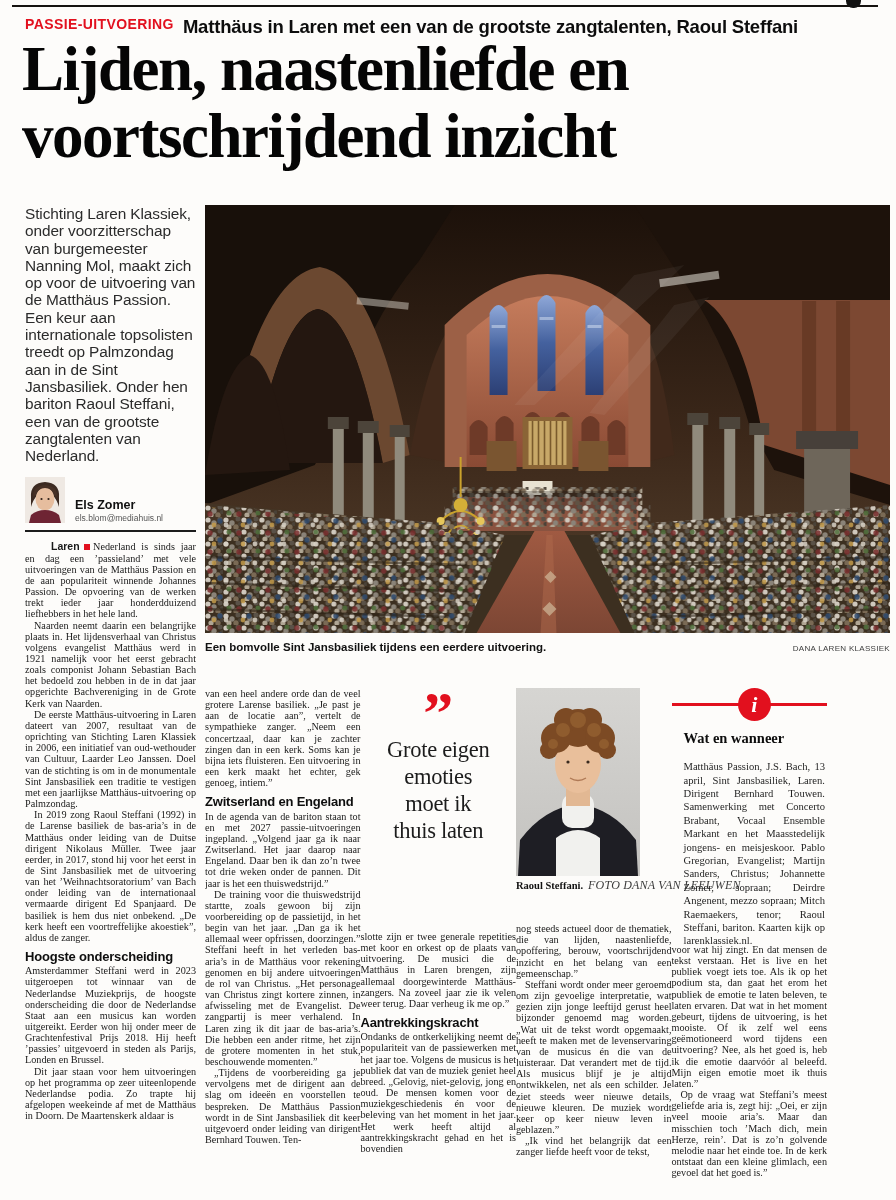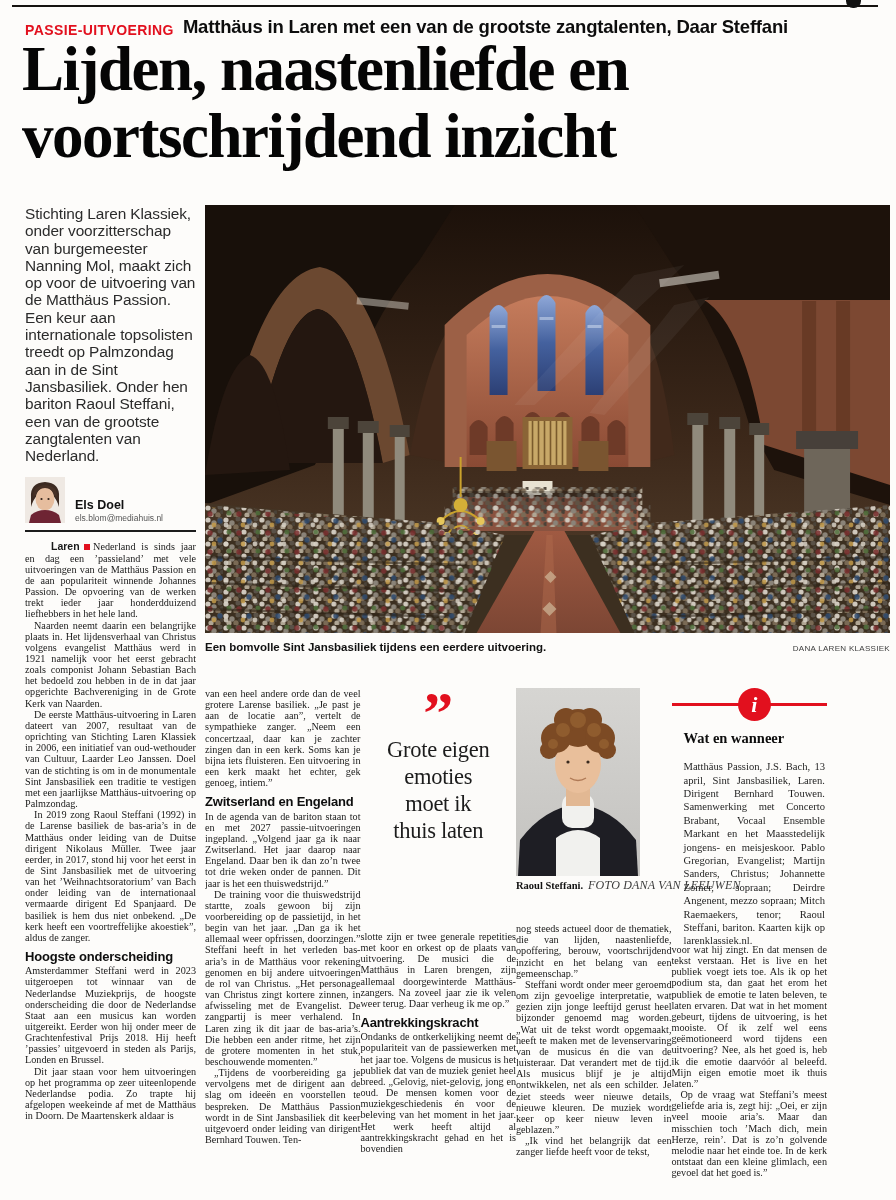--- a/index.html
+++ b/index.html
@@ -5,21 +5,21 @@
   * { margin:0; padding:0; box-sizing:border-box; }
   html,body { background:#ffffff; }
   body { font-family:"Liberation Sans", sans-serif; color:#1a1a1a; }
   #page {
     position:relative; width:896px; height:1200px; margin:0 auto;
     background:#fdfcfa; overflow:hidden;
   }
   
   .top-rule { position:absolute; left:12px; top:5px; width:866px; height:2px; background:#15120f; }
   .top-frag { position:absolute; left:846px; top:0; width:15px; height:8px; background:#111; border-radius:0 0 7px 7px; }
-  .kicker-row { position:absolute; left:25px; top:16px; width:856px; display:flex; align-items:flex-end; gap:9px; white-space:nowrap; }
+  .kicker-row { position:absolute; left:25px; top:16px; width:856px; display:flex; align-items:flex-start; gap:9px; white-space:nowrap; }
   .kicker { font-weight:bold; font-size:14px; letter-spacing:.4px; }
   .kicker-sub { font-weight:bold; font-size:18.5px; color:#0d0d0d; letter-spacing:-.2px; }
   .headline {
     position:absolute; left:22px; top:36px; width:870px;
     font-family:"Liberation Serif", serif; font-weight:bold;
     font-size:63px; line-height:67px; letter-spacing:-1.5px;
     color:#050505; white-space:pre-line;
   }
   
   .left-col { position:absolute; left:25px; top:205px; width:171px; height:990px; overflow:hidden; }
@@ -65,41 +65,41 @@
 </head>
 <body>
 
 <div id="page">
 
   <div class="top-rule"></div>
   <div class="top-frag"></div>
 
   <div class="kicker-row">
     <span class="kicker accent" style="color: rgb(226, 16, 30);">PASSIE-UITVOERING</span>
-    <span class="kicker-sub">Matthäus in Laren met een van de grootste zangtalenten, Daar Steffani</span>
+    <span class="kicker-sub">Matthäus in Laren met een van de grootste zangtalenten, Raoul Steffani</span>
   </div>
 
   <h1 class="headline">Lijden, naastenliefde en
 voortschrijdend inzicht</h1>
 
   <div class="left-col">
     <p class="intro">Stichting Laren Klassiek, onder voorzitterschap van burgemeester Nanning Mol, maakt zich op voor de uitvoering van de Matthäus Passion. Een keur aan internationale topsolisten treedt op Palmzondag aan in de Sint Jansbasiliek. Onder hen bariton Raoul Steffani, een van de grootste zangtalenten van Nederland.</p>
 
     <div class="byline">
       <svg class="byline-photo" viewBox="0 0 40 46">
         <rect width="40" height="46" fill="#efe9e3"></rect>
         <path d="M6,20 Q5,6 20,5 Q35,6 34,20 L34,30 Q30,16 20,15 Q10,16 6,30 Z" fill="#3c2a21"></path>
         <ellipse cx="20" cy="22" rx="9.5" ry="11.5" fill="#e6bd9e"></ellipse>
         <path d="M8,20 Q7,9 20,8 Q33,9 32,20 L29,18 Q27,11 20,11 Q13,11 11,18 Z" fill="#463025"></path>
         <path d="M4,46 L6,38 Q12,33 20,33 Q28,33 34,38 L36,46 Z" fill="#6e2433"></path>
         <circle cx="16.5" cy="22" r="1.1" fill="#2e2018"></circle>
         <circle cx="23.5" cy="22" r="1.1" fill="#2e2018"></circle>
       </svg>
       <div>
-        <div class="byline-name">Els Doel</div>
+        <div class="byline-name">Els Zomer</div>
         <div class="byline-mail">els.blom@mediahuis.nl</div>
       </div>
     </div>
 
     <div class="body-txt">
       <p class="para"><span class="lead-loc">Laren</span><span class="lead-sq accent-bg" style="background: rgb(226, 16, 30);"></span><span>Nederland is sinds jaar en dag een ’passieland’ met vele uitvoeringen van de Matthäus Passion en de aan populariteit winnende Johannes Passion. De opvoering van de werken trekt ieder jaar honderdduizend liefhebbers in het hele land.</span></p>
       <p class="para ind">Naarden neemt daarin een belangrijke plaats in. Het lijdensverhaal van Christus volgens evangelist Matthäus werd in 1921 namelijk voor het eerst gebracht zoals componist Johann Sebastian Bach het bedoeld zou hebben in de in dat jaar opgerichte Bachvereniging in de Grote Kerk van Naarden.</p>
       <p class="para ind">De eerste Matthäus-uitvoering in Laren dateert van 2007, resultaat van de oprichting van Stichting Laren Klassiek in 2006, een initiatief van oud-wethouder van Cultuur, Laarder Leo Janssen. Doel van de stichting is om in de monumentale Sint Jansbasiliek een traditie te vestigen met een jaarlijkse Matthäus-uitvoering op Palmzondag.</p>
       <p class="para ind">In 2019 zong Raoul Steffani (1992) in de Larense basiliek de bas-aria’s in de Matthäus onder leiding van de Duitse dirigent Nikolaus Müller. Twee jaar eerder, in 2017, stond hij voor het eerst in de Sint Jansbasiliek met de uitvoering van het ’Weihnachtsoratorium’ van Bach onder leiding van de internationaal vermaarde dirigent Ed Spanjaard. De basiliek is hem dus niet onbekend. „De kerk heeft een voortreffelijke akoestiek”, aldus de zanger.</p>
       <h3 class="subhead">Hoogste onderscheiding</h3>

